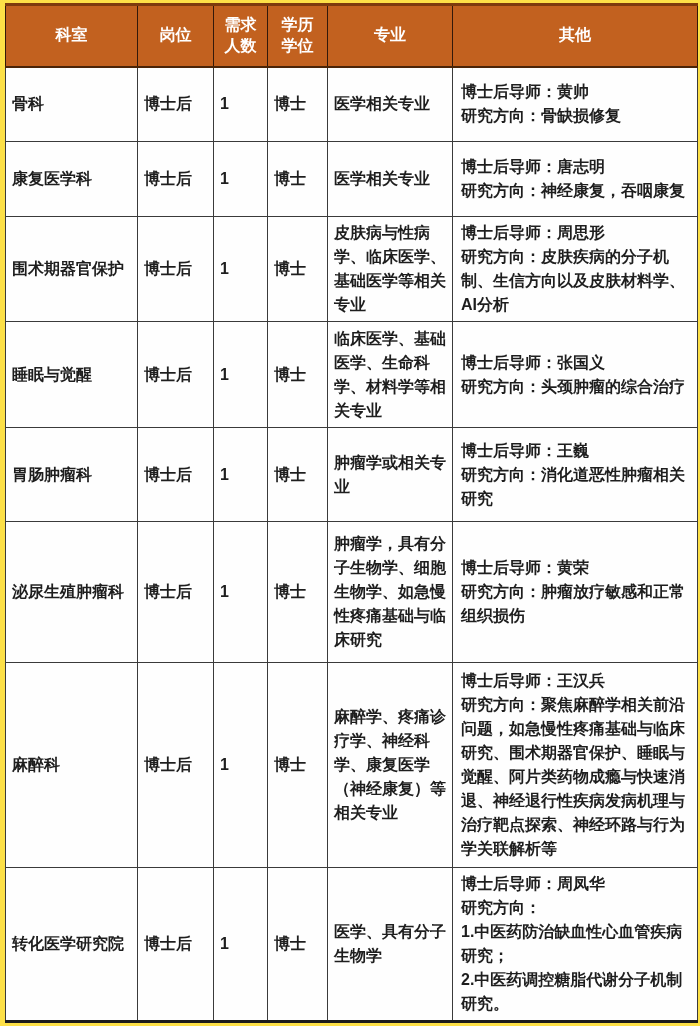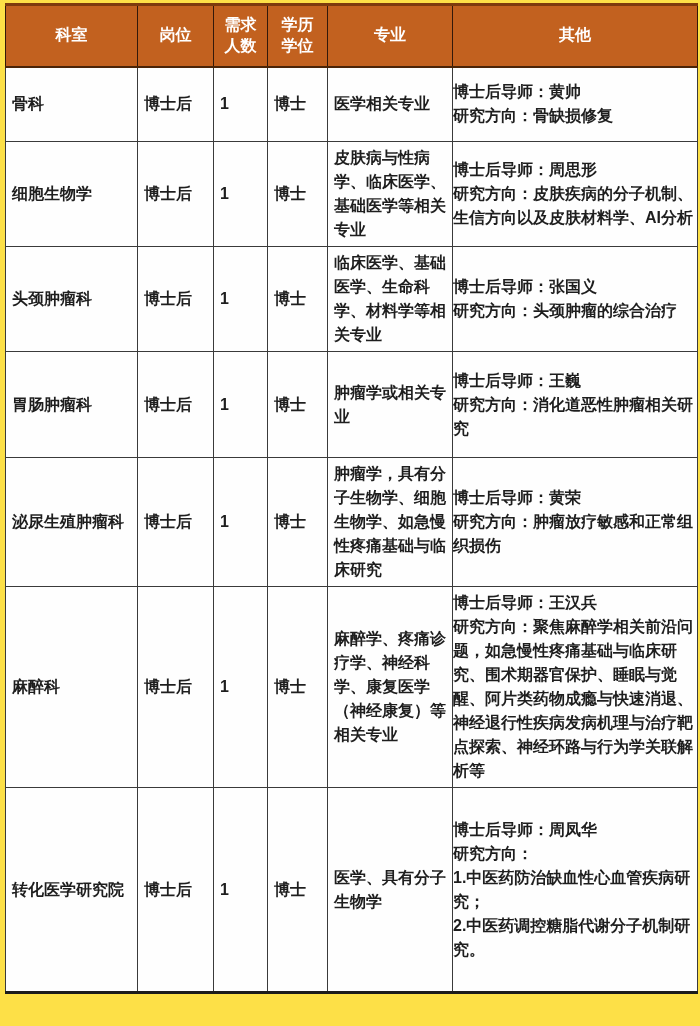--- a/index.html
+++ b/index.html
@@ -53,21 +53,21 @@
     line-height: 1.3;
   }
   tbody td {
     background: #fefefe;
     color: #1e1e1e;
     font-size: 16px;
     line-height: 1.5;
   }
   tbody td.other {
     text-align: left;
-    padding: 4px 0;
+    padding: 4px 8px;
   }
   tbody tr:nth-child(1) { height: 75px; }
   tbody tr:nth-child(2) { height: 75px; }
   tbody tr:nth-child(3) { height: 104px; }
   tbody tr:nth-child(4) { height: 106px; }
   tbody tr:nth-child(5) { height: 94px; }
   tbody tr:nth-child(6) { height: 141px; }
   tbody tr:nth-child(7) { height: 205px; }
   tbody tr:nth-child(8) { height: 153px; }
 </style>
@@ -100,30 +100,39 @@
       <tr>
         <td>骨科</td>
         <td>博士后</td>
         <td>1</td>
         <td>博士</td>
         <td>医学相关专业</td>
         <td class="other">博士后导师：黄帅
 研究方向：骨缺损修复</td>
       </tr>
       <tr>
-        <td>细胞生物学</td>
+        <td>康复医学科</td>
+        <td>博士后</td>
+        <td>1</td>
+        <td>博士</td>
+        <td>医学相关专业</td>
+        <td class="other">博士后导师：唐志明
+研究方向：神经康复，吞咽康复</td>
+      </tr>
+      <tr>
+        <td>围术期器官保护</td>
         <td>博士后</td>
         <td>1</td>
         <td>博士</td>
         <td>皮肤病与性病学、临床医学、基础医学等相关专业</td>
         <td class="other">博士后导师：周思形
 研究方向：皮肤疾病的分子机制、生信方向以及皮肤材料学、AI分析</td>
       </tr>
       <tr>
-        <td>头颈肿瘤科</td>
+        <td>睡眠与觉醒</td>
         <td>博士后</td>
         <td>1</td>
         <td>博士</td>
         <td>临床医学、基础医学、生命科学、材料学等相关专业</td>
         <td class="other">博士后导师：张国义
 研究方向：头颈肿瘤的综合治疗</td>
       </tr>
       <tr>
         <td>胃肠肿瘤科</td>
         <td>博士后</td>

